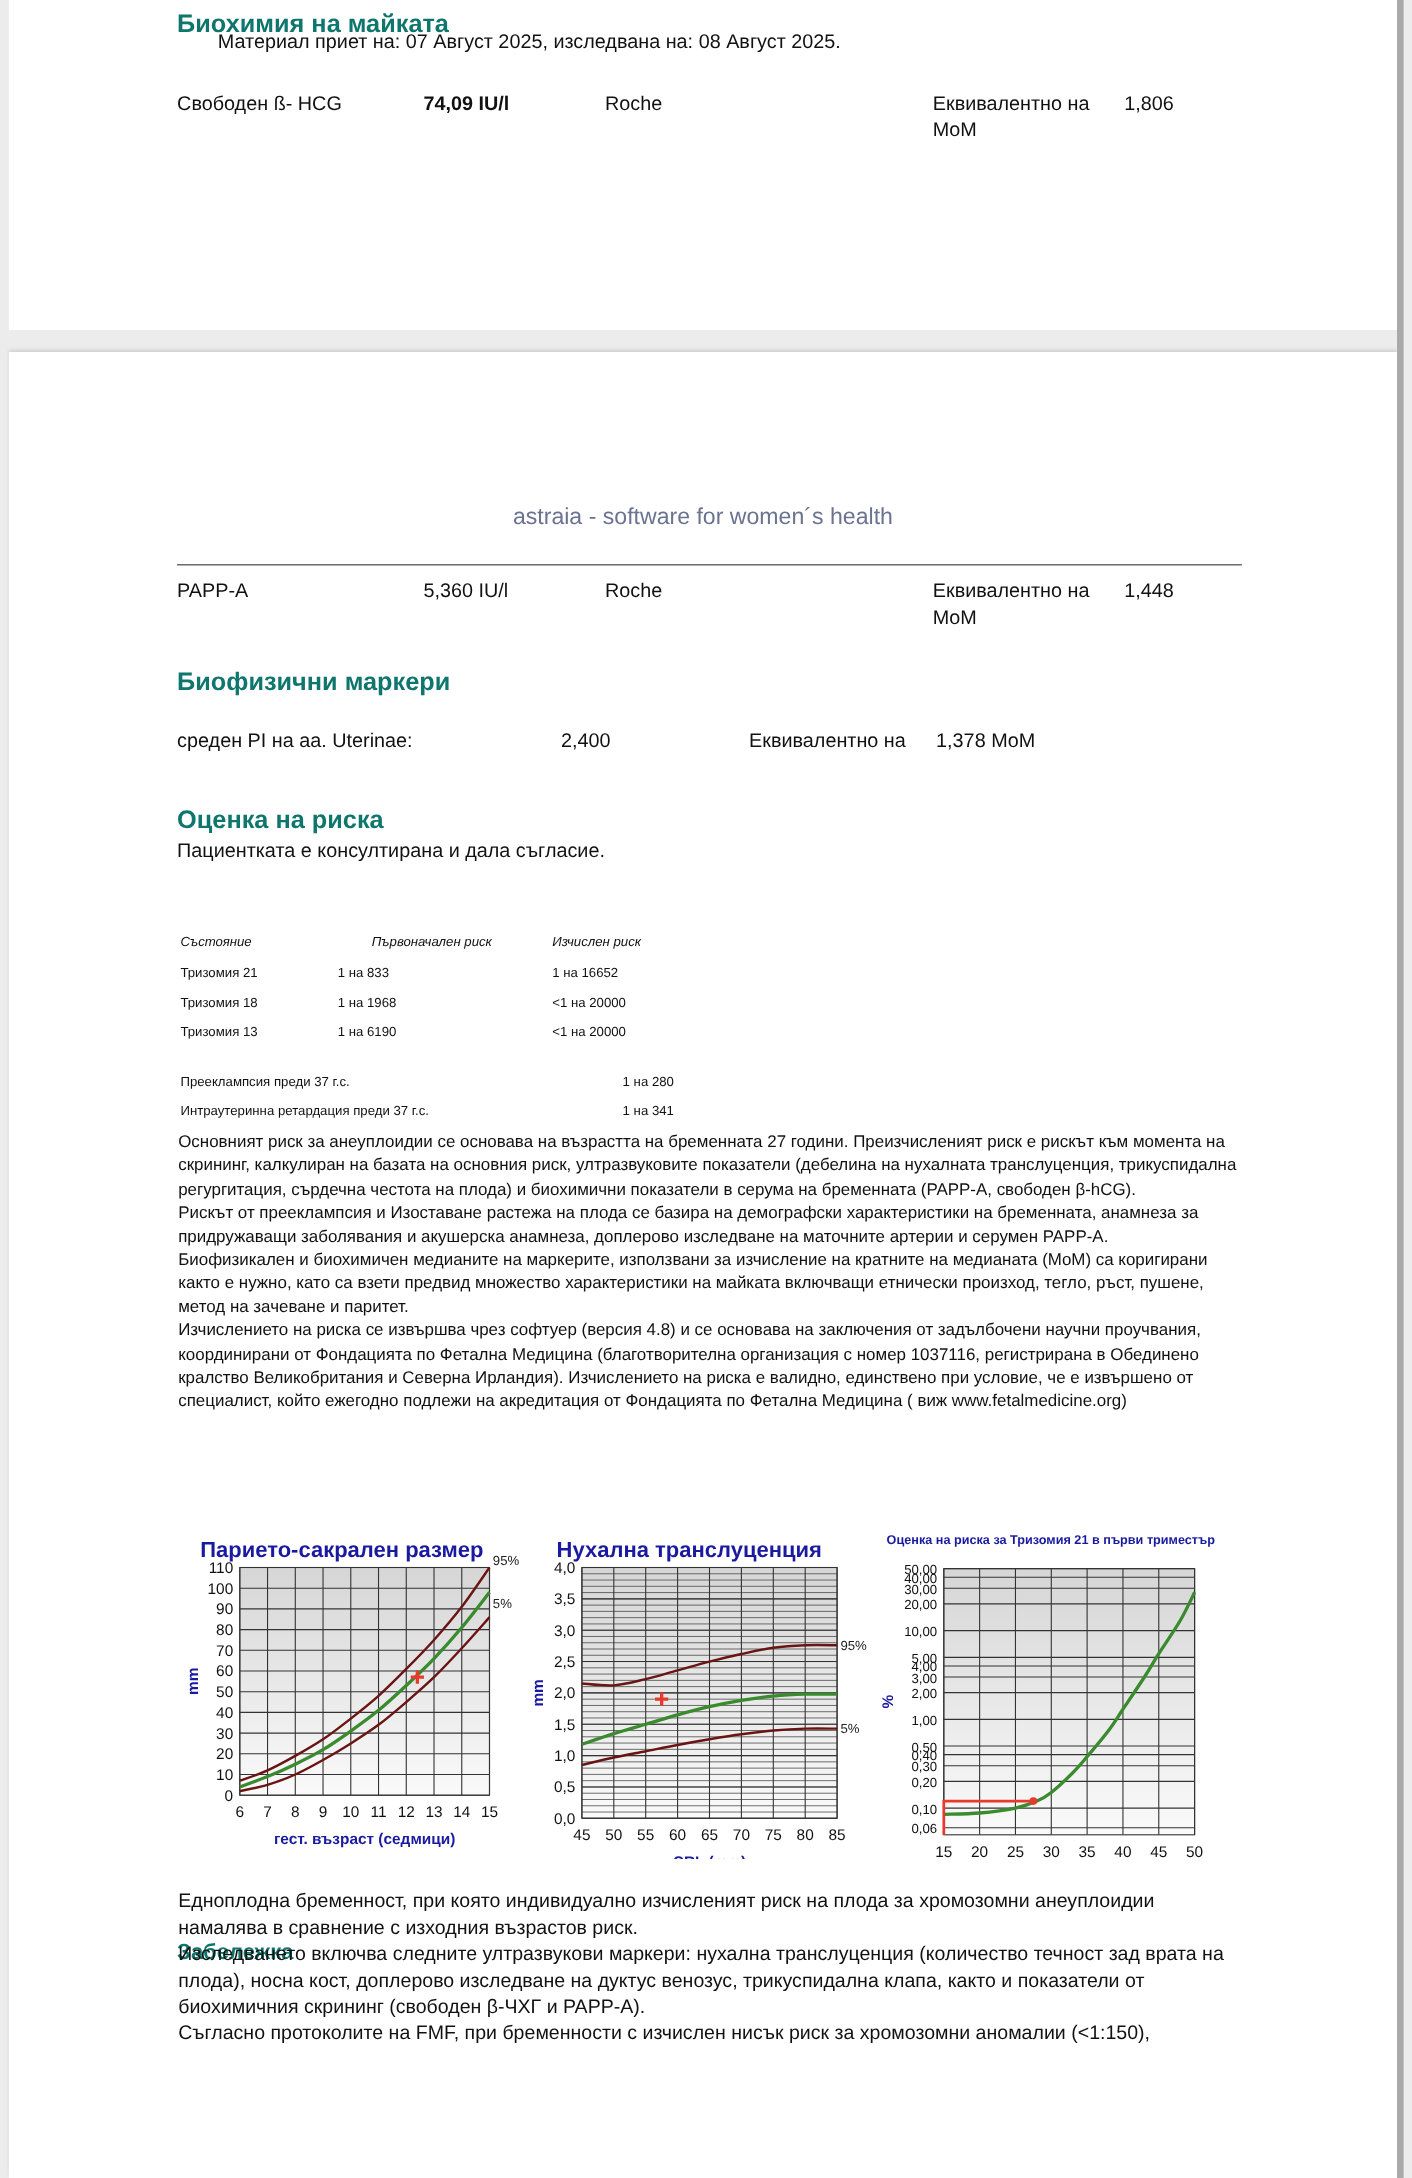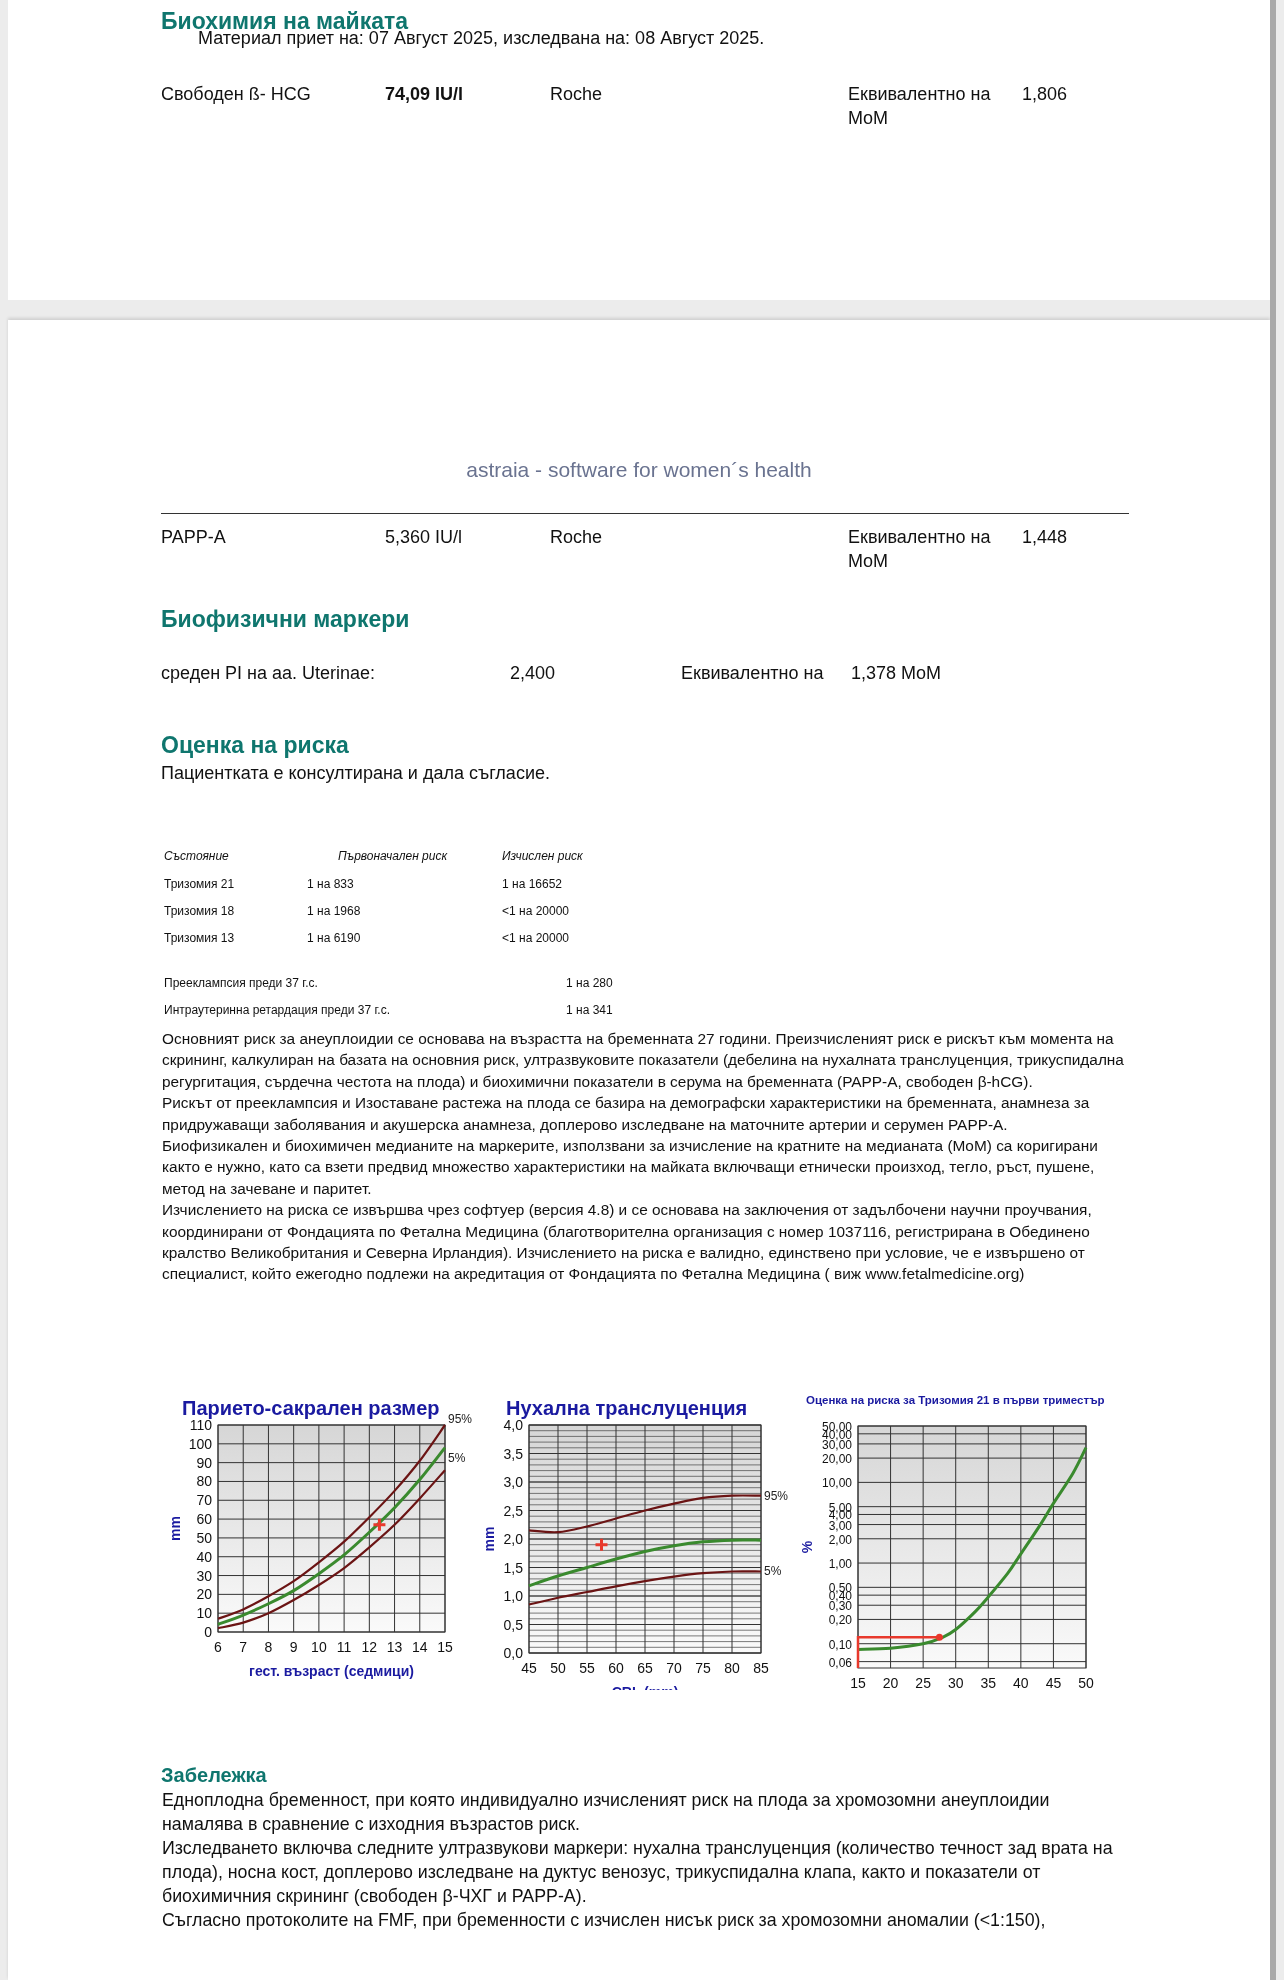--- a/index.html
+++ b/index.html
@@ -327,20 +327,20 @@
         <rect x="78" y="36" width="228" height="242" fill="none" stroke="#333" stroke-width="1"></rect>
         <text x="192" y="322" font-size="14" font-weight="bold" text-anchor="middle" fill="#1a1aa0">Възраст на майката</text>
         <text x="0" y="0" font-size="14" font-weight="bold" text-anchor="middle" fill="#1a1aa0" transform="translate(32,157) rotate(-90)">%</text>
         <path d="M78,259.4104536754859 C83.42857142857143,259.20792997340357 99.71428571428571,259.1442347950553 110.57142857142857,258.1953114629919 C121.42857142857143,257.24638813092855 134.45714285714286,255.52786117661574 143.14285714285714,253.7169136831055 C151.82857142857142,251.90596618959526 157.25714285714287,249.69707565145683 162.68571428571428,247.32962650193045 C168.1142857142857,244.96217735240407 170.2857142857143,243.797753261231 175.71428571428572,239.51221878594723 C181.14285714285714,235.22668431066344 189.82857142857142,227.04383885521634 195.25714285714284,221.6164196502278 C200.68571428571425,216.1890004452393 202.85714285714283,213.3623337583583 208.28571428571428,206.94770355601617 C213.71428571428572,200.53307335367404 222.39999999999998,190.3101195960076 227.82857142857142,183.12863843617504 C233.25714285714287,175.94715727634247 235.42857142857144,171.95317870265217 240.85714285714286,163.85881659702068 C246.28571428571428,155.7644544913892 254.97142857142853,142.98432578012788 260.4,134.56246580238607 C265.8285714285714,126.14060582464427 268,121.88937604257518 273.42857142857144,113.32765673056983 C278.8571428571429,104.76593741856448 287.5428571428571,92.48227548973554 292.97142857142853,83.19214993035399 C298.4,73.90202437097244 303.8285714285714,61.854444466959436 306,57.586903374280524" fill="none" stroke="#3a8a2e" stroke-width="3"></path>
         <polyline points="78,278 78,247.32962650193045 159.42857142857144,247.32962650193045" fill="none" stroke="#e8392c" stroke-width="2.5"></polyline>
         <circle cx="159.42857142857144" cy="247.32962650193045" r="3.5" fill="#e8392c"></circle>
       </svg>
   </div>
 
   <div class="abs h1" style="left:153px;top:1444px;font-size:20px;">Забележка</div>
-  <div class="note" style="top:1468px;">
+  <div class="note" style="top:1396px;">
     <p>Едноплодна бременност, при която индивидуално изчисленият риск на плода за хромозомни анеуплоидии намалява в сравнение с изходния възрастов риск.</p>
     <p>Изследването включва следните ултразвукови маркери: нухална транслуценция (количество течност зад врата на плода), носна кост, доплерово изследване на дуктус венозус, трикуспидална клапа, както и показатели от биохимичния скрининг (свободен β-ЧХГ и PAPP-A).</p>
     <p>Съгласно протоколите на FMF, при бременности с изчислен нисък риск за хромозомни аномалии (&lt;1:150),</p>
   </div>
 </div>
 
 <div class="scrollbar"></div>
 
 </body></html>

